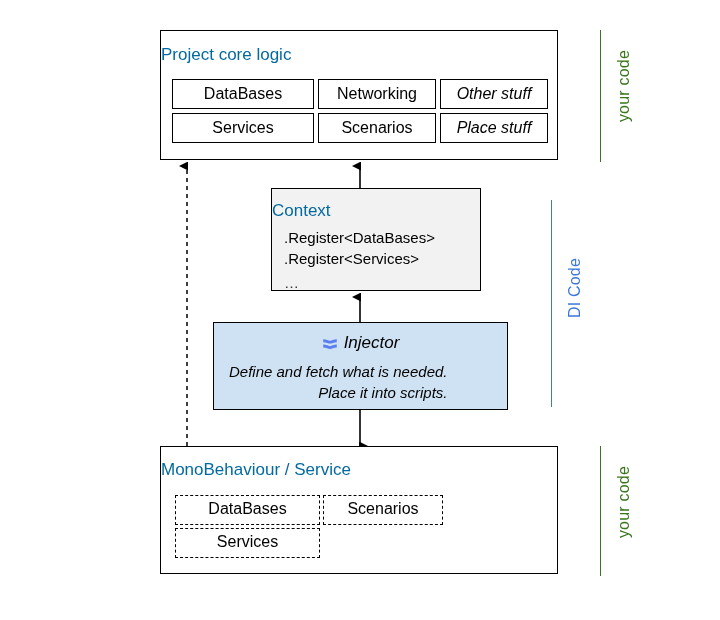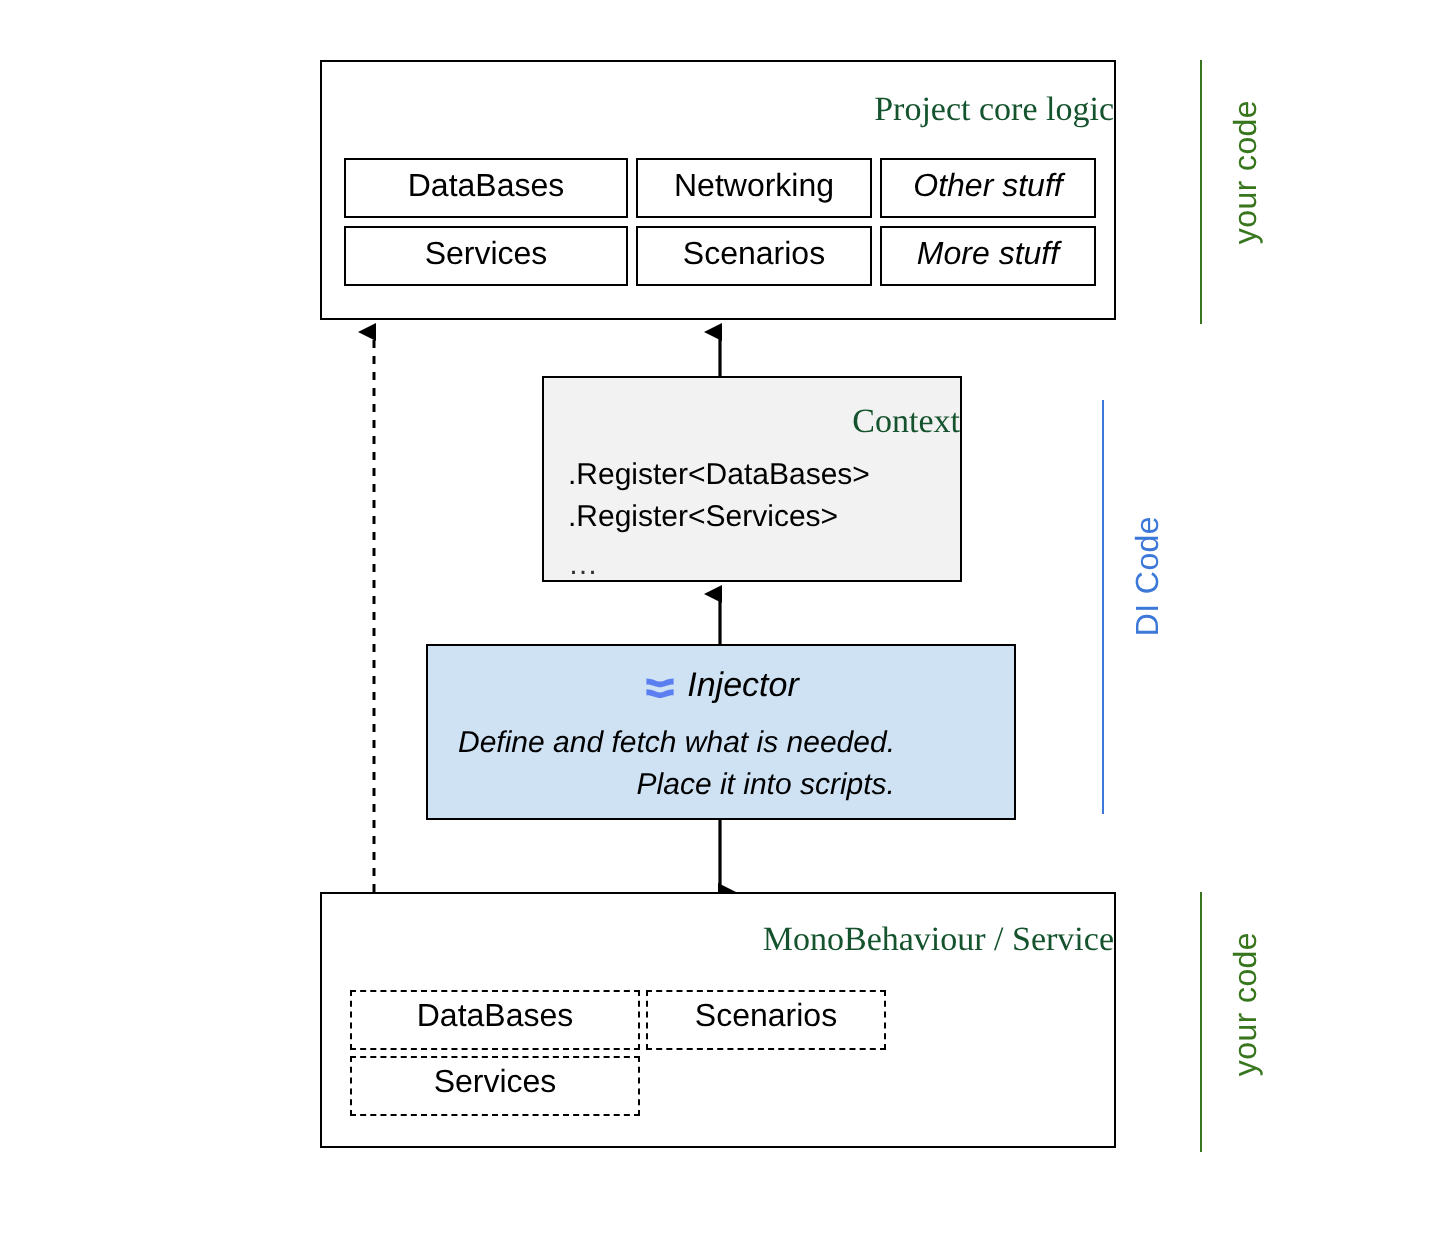--- a/index.html
+++ b/index.html
@@ -26,26 +26,25 @@
 
   
   .box {
     position: absolute;
     box-sizing: border-box;
     border: 1.6px solid #000000;
     background: #ffffff;
   }
 
   .box-title {
-    text-align: right;
+    text-align: left;
     font-size: 17px;
     line-height: 22px;
-    color: #14532d;
-    white-space: nowrap;
-    font-family: Liberation Serif, serif;
+    color: #0369a1;
+    white-space: nowrap;
   }
 
   
   #core-box {
     left: 160px;
     top: 30px;
     width: 398px;
     height: 130px;
   }
   #core-box .box-title {
@@ -259,21 +258,21 @@
 
     <div class="cell-grid">
       <div class="cell-row">
         <div class="cell c1">DataBases</div>
         <div class="cell c2">Networking</div>
         <div class="cell c3">Other stuff</div>
       </div>
       <div class="cell-row">
         <div class="cell c1">Services</div>
         <div class="cell c2">Scenarios</div>
-        <div class="cell c3">More stuff</div>
+        <div class="cell c3">Place stuff</div>
       </div>
     </div>
   </div>
 
   <div class="box" id="context-box">
     <div class="box-title">Context</div>
     <div class="ctx-lines">
       <span>.Register&lt;DataBases&gt;</span><br>
       <span>.Register&lt;Services&gt;</span>
       <span class="ctx-ellipsis">…</span>

